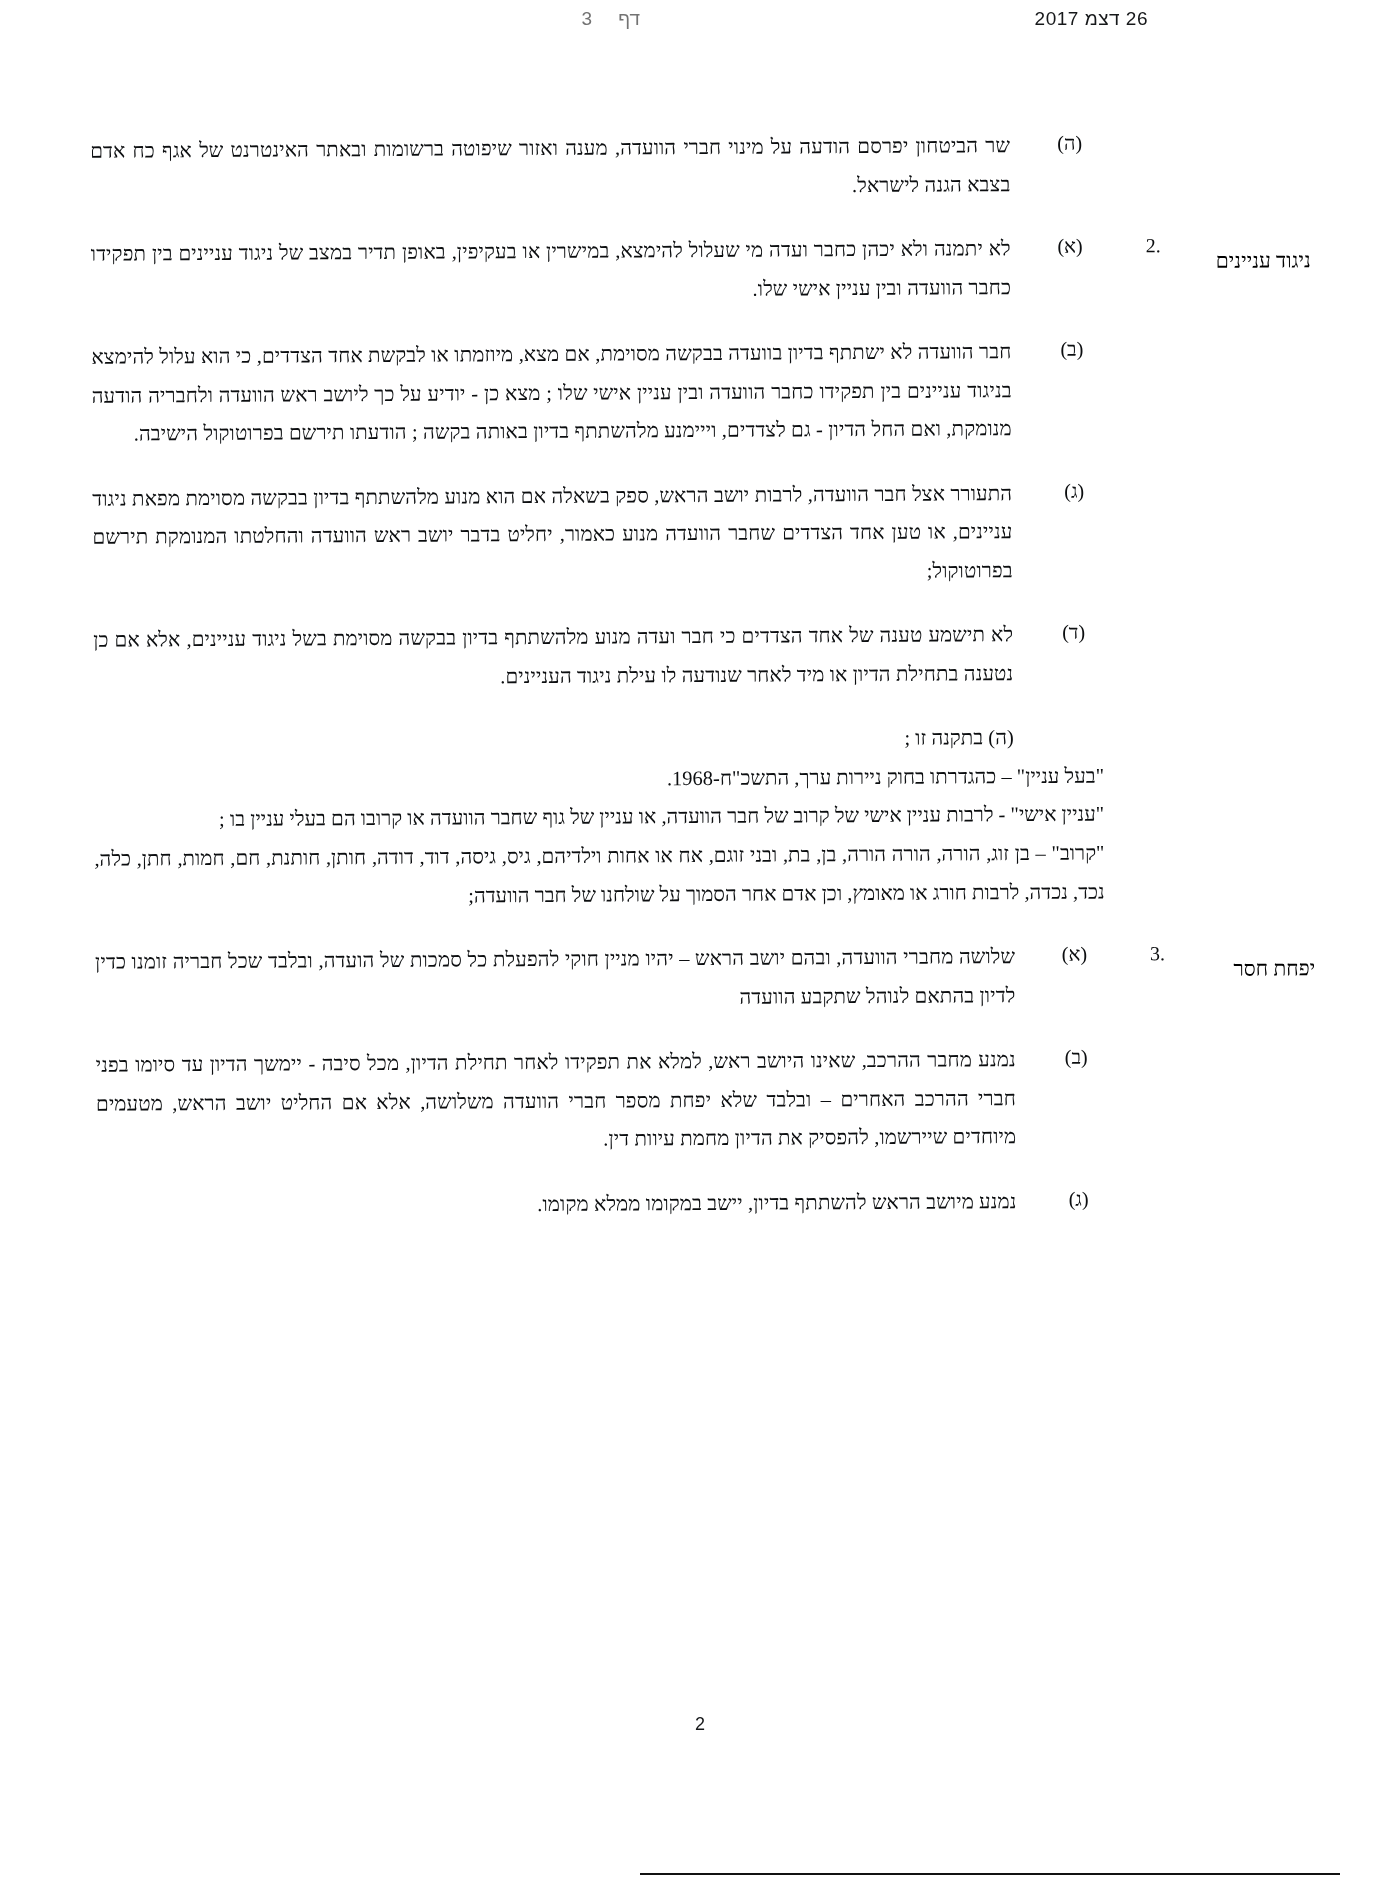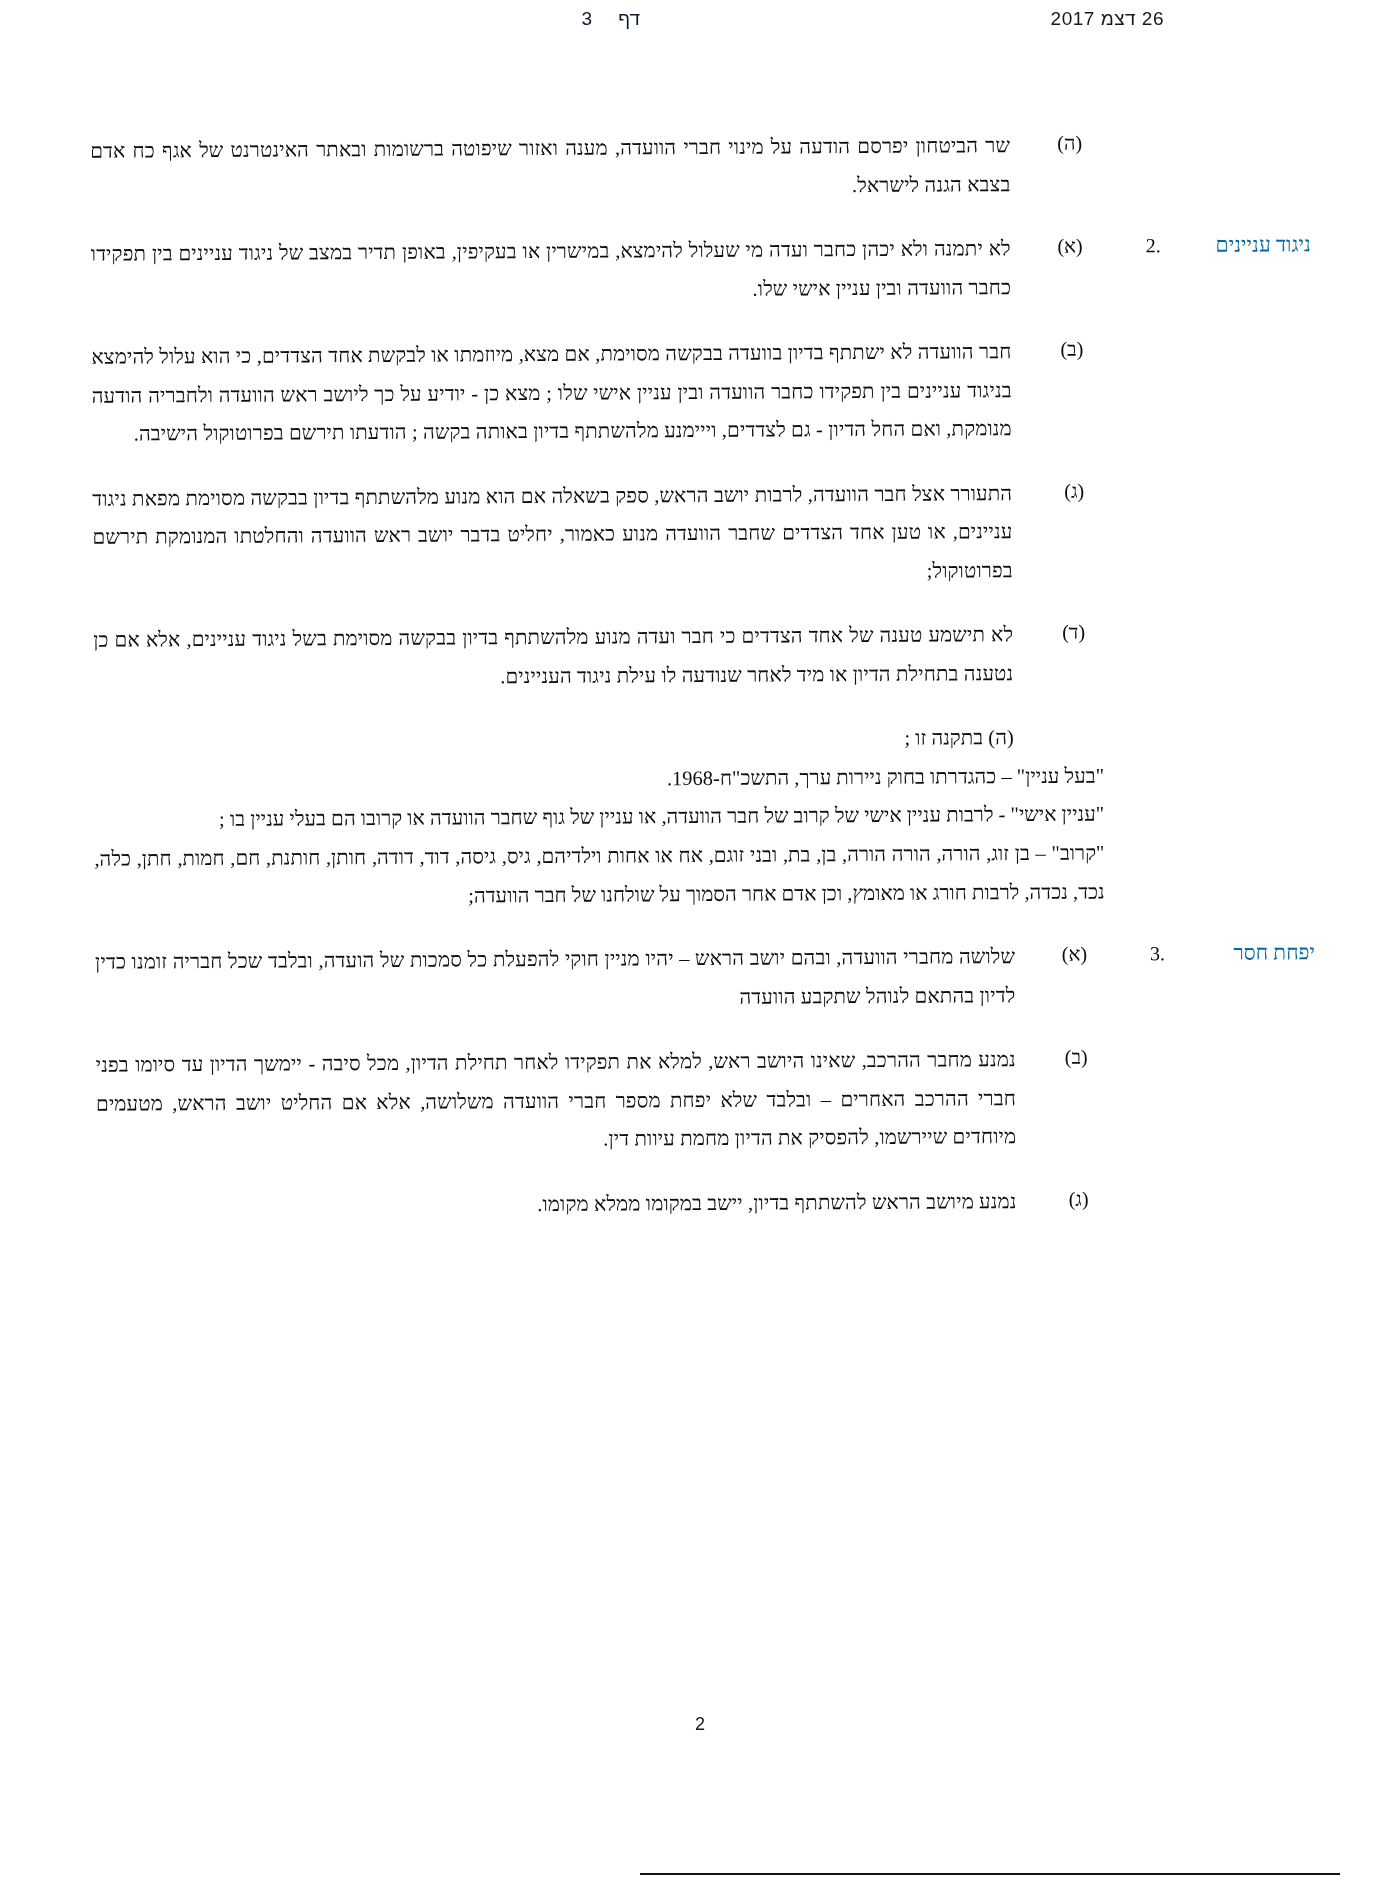--- a/index.html
+++ b/index.html
@@ -29,35 +29,35 @@
     position: absolute;
     top: 8px;
     left: 0;
     right: 0;
     height: 34px;
     direction: rtl;
   }
   .hdr-date {
     position: absolute;
     top: 0;
-    right: 236px;
+    right: 252px;
     font-family: "Liberation Sans", "DejaVu Sans", sans-serif;
     font-size: 19px;
     letter-spacing: 0.5px;
     white-space: nowrap;
     color: #16181a;
   }
   .hdr-page {
     position: absolute;
     top: 0;
     right: 760px;
     font-family: "Liberation Sans", "DejaVu Sans", sans-serif;
     font-size: 19px;
     white-space: nowrap;
-    color: #0f172a;
+    color: #737373;
   }
   .hdr-page .hdr-num { margin-right: 26px; }
 
   
   .content {
     position: absolute;
     top: 128px;
     right: 90px;
     left: 90px;
     direction: rtl;
@@ -72,21 +72,22 @@
   }
 
   .col-sidelabel {
     flex: 0 0 150px;
     font-family: "Liberation Serif", "DejaVu Serif", serif;
     font-size: 21px;
     font-weight: 400;
     line-height: 1.55;
     white-space: nowrap;
     padding-top: 1px;
-    color: #0369a1;
+    color: #000000;
+    margin-top: 16px;
   }
   .col-secnum {
     flex: 0 0 78px;
     font-family: "Liberation Serif", "DejaVu Serif", serif;
     font-size: 20px;
     line-height: 1.55;
     padding-top: 2px;
     color: #0c0e10;
     text-align: right;
   }

